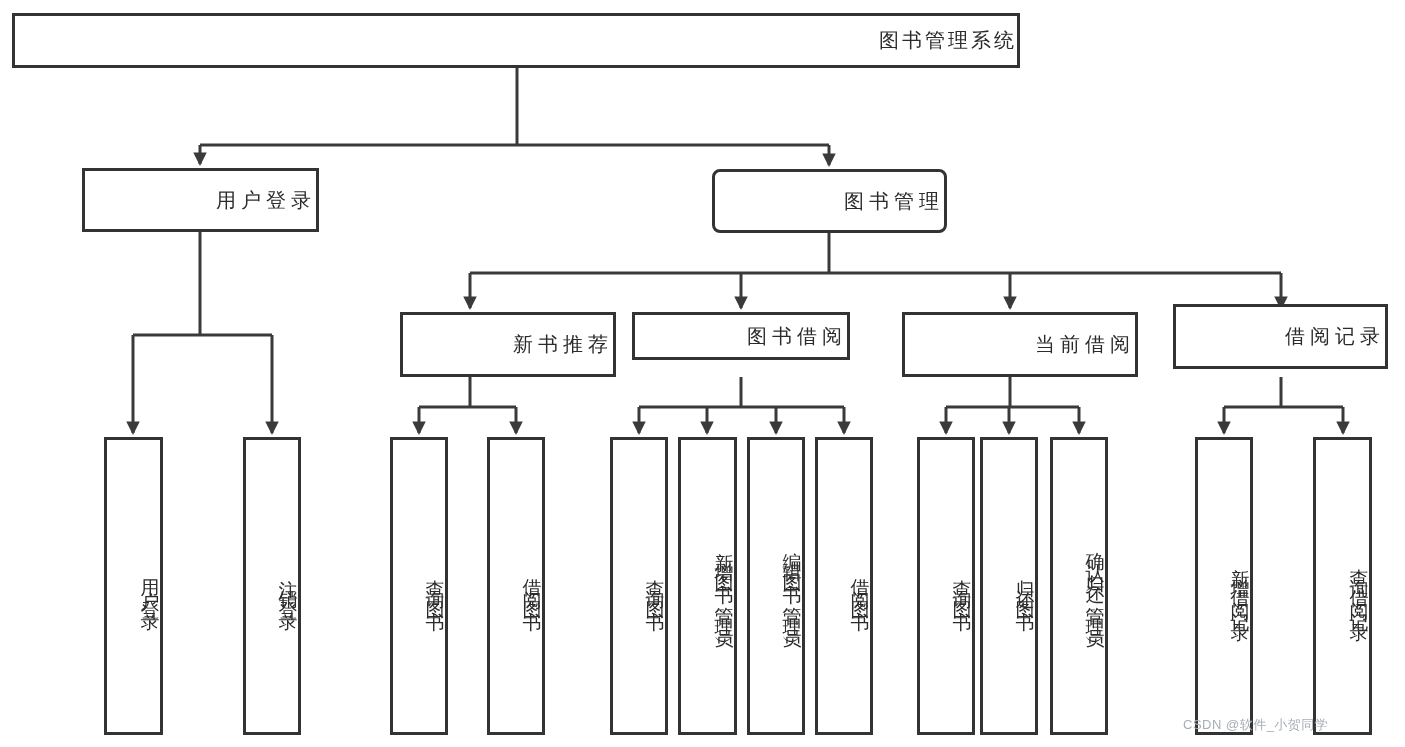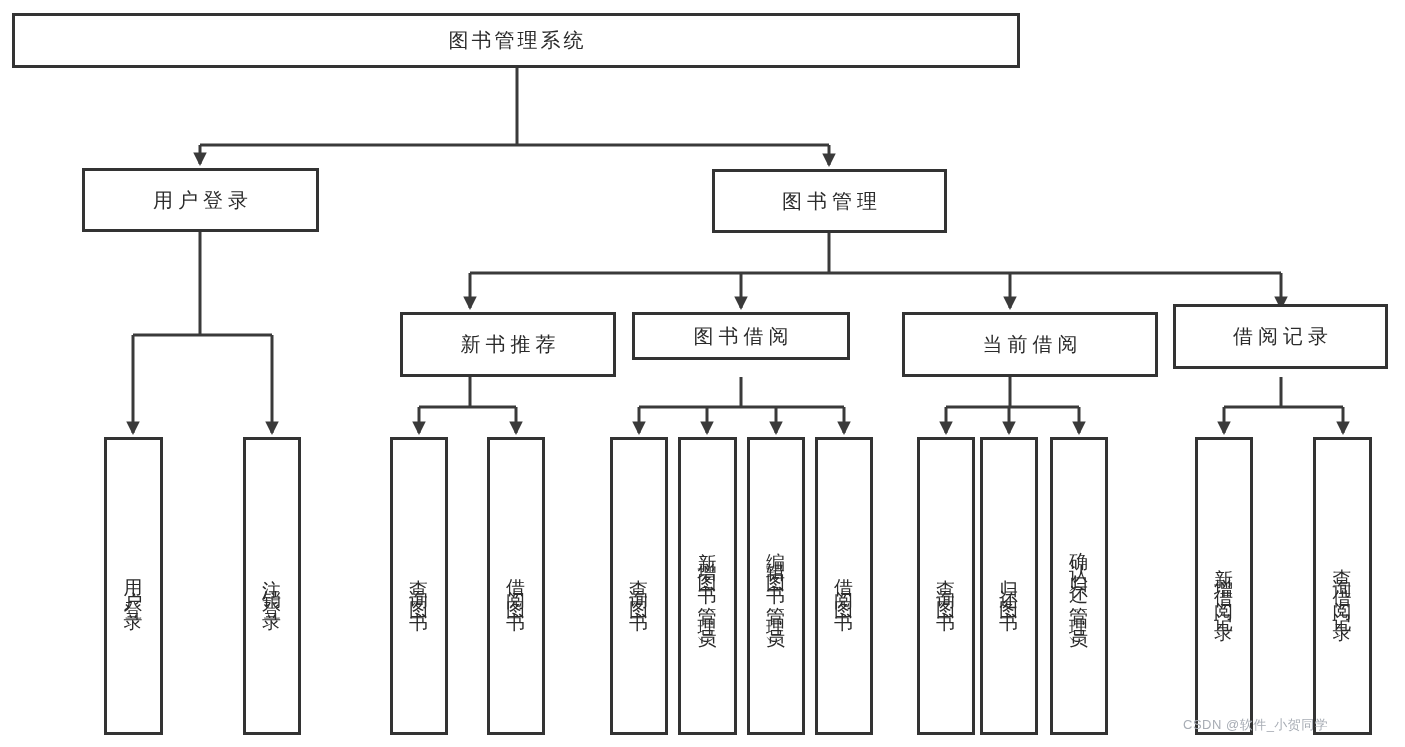--- a/index.html
+++ b/index.html
@@ -7,21 +7,21 @@
     position:relative; width:1405px; height:747px; background:var(--bg,#ffffff);
     font-family:"Liberation Sans","DejaVu Sans",sans-serif; overflow:hidden;
     color:var(--text,#2b2b2b);
   }
   .connectors { position:absolute; left:0; top:0; width:1405px; height:747px; color:var(--line,#3a3a3a); }
   .connectors path { stroke:currentColor; stroke-width:3; fill:none; }
   .connectors marker path { fill:currentColor; stroke:none; }
   .box {
     position:absolute; box-sizing:border-box; background:var(--fill,#ffffff);
     border:3px solid var(--border,#333333);
-    display:flex; align-items:center; justify-content:center;
+    display:flex; align-items:center; justify-content:flex-end;
   }
   .hnode { font-size:20px; letter-spacing:5px; text-indent:5px; white-space:nowrap; }
   .root  { font-size:20px; letter-spacing:3px; text-indent:3px; }
   .vnode .vtext {
     writing-mode:vertical-rl; text-orientation:mixed;
     font-size:19px; line-height:1; letter-spacing:11px;
   }
   .watermark {
     position:absolute; left:1183px; top:716px; font-size:13px;
     color:var(--wm,#a8adb5); letter-spacing:0.5px; white-space:nowrap; z-index:5;
@@ -70,31 +70,31 @@
     <path d="M1343,407 V433" marker-end="url(#arrow)"></path>
   </svg>
 
   <div class="box root" style="left:12px;top:13px;width:1008px;height:55px;">
     <span>图书管理系统</span>
   </div>
 
   <div class="box hnode" style="left:82px;top:168px;width:237px;height:64px;">
     <span>用户登录</span>
   </div>
-  <div class="box hnode" style="left:712px;top:169px;width:235px;height:64px;">
+  <div class="box hnode" style="left:712px;top:169px;width:235px;height:64px;border-radius:8px;">
     <span>图书管理</span>
   </div>
 
   <div class="box hnode" style="left:362px;top:312px;width:216px;height:65px;margin-left:38px;">
     <span>新书推荐</span>
   </div>
   <div class="box hnode" style="left:632px;top:312px;width:218px;height:48px;">
     <span>图书借阅</span>
   </div>
-  <div class="box hnode" style="left:902px;top:312px;width:256px;height:65px;">
+  <div class="box hnode" style="left:902px;top:312px;width:236px;height:65px;">
     <span>当前借阅</span>
   </div>
   <div class="box hnode" style="left:1173px;top:304px;width:215px;height:65px;">
     <span>借阅记录</span>
   </div>
 
   <div class="box vnode" style="left:104px;top:437px;width:59px;height:298px;">
     <span class="vtext">用户登录</span>
   </div>
   <div class="box vnode" style="left:243px;top:437px;width:58px;height:298px;">

